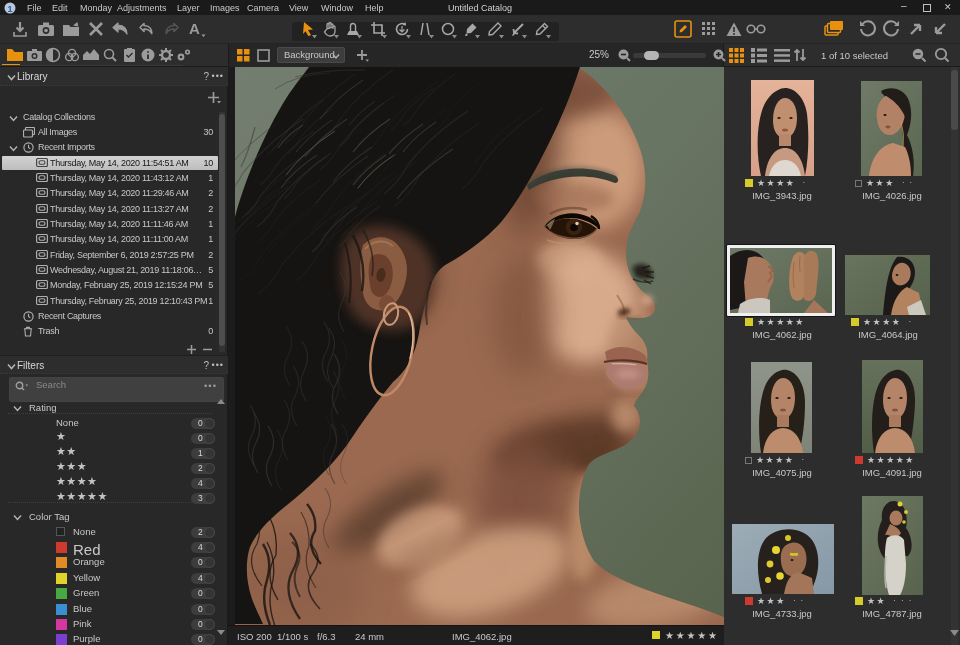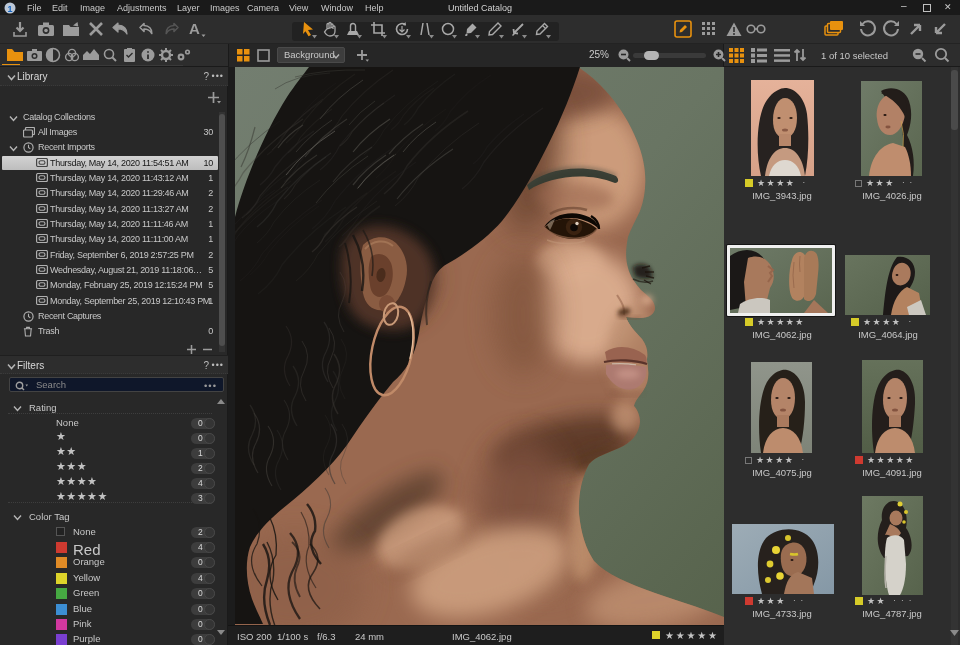--- a/index.html
+++ b/index.html
@@ -37,21 +37,21 @@
 .tag{display:inline-block;width:8px;height:8px;vertical-align:-1px;margin-right:4px}
 </style></head><body>
 <div id="page">
     <div class="abs" id="menubar">
   <svg class="abs" style="left:4px;top:1.5px" width="12" height="12">
         <circle cx="6" cy="6" r="5.5" fill="#bcc8d8"></circle>
         <text x="6" y="9.5" font-size="9" font-weight="bold" fill="#1565c0" text-anchor="middle" font-family="Liberation Sans">1</text>
       </svg>
   <span class="mi" style="left:27px">File</span>
   <span class="mi" style="left:52px">Edit</span>
-  <span class="mi" style="left:80px">Image</span>
+  <span class="mi" style="left:80px">Monday</span>
   <span class="mi" style="left:117px">Adjustments</span>
   <span class="mi" style="left:177px">Layer</span>
   <span class="mi" style="left:210px">Images</span>
   <span class="mi" style="left:247px">Camera</span>
   <span class="mi" style="left:289px">View</span>
   <span class="mi" style="left:321px">Window</span>
   <span class="mi" style="left:365px">Help</span>
   <span class="mi" style="left:448px;color:#d2d2d2">Untitled Catalog</span>
   <span class="mi" style="left:901px;top:0px;font-size:10px">–</span>
   <svg class="abs" style="left:923px;top:4px" width="8" height="8">
@@ -545,21 +545,21 @@
         <span style="position:absolute;left:48px">Monday, February 25, 2019 12:15:24 PM</span>
         <span class="cnt">5</span>
       </div>
       <div class="row" style="top:227px;left:2px;width:216px;color:#c8c8c8">
         <span style="position:absolute;left:34px;top:1px;color:#b0b0b0">
           <svg class="icon" width="12" height="9" viewBox="0 0 13 10">
             <rect x="0.5" y="0.5" width="12" height="9" rx="1.5" fill="none" stroke="currentColor" stroke-width="1.3"></rect>
             <rect x="3.2" y="3" width="6.6" height="4" rx="2" fill="none" stroke="currentColor" stroke-width="1.2"></rect>
           </svg>
         </span>
-        <span style="position:absolute;left:48px">Monday, September 25, 2019 12:10:43 PM</span>
+        <span style="position:absolute;left:48px">Thursday, February 25, 2019 12:10:43 PM</span>
         <span class="cnt">1</span>
       </div>
       <div class="row" style="top:242px;left:2px;width:216px;color:#c8c8c8">
         <span style="position:absolute;left:21px;top:1px;color:#b0b0b0">
           <svg class="icon" width="11" height="11" viewBox="0 0 12 12">
             <circle cx="6" cy="6" r="5" fill="none" stroke="#b0b0b0" stroke-width="1.3"></circle>
             <path d="M6 3v3l2 1.5" stroke="#b0b0b0" stroke-width="1.2" fill="none"></path>
           </svg>
         </span>
         <span style="position:absolute;left:36px">Recent Captures</span>
@@ -582,21 +582,21 @@
       <div class="abs" style="left:219px;top:45px;width:6px;height:240px;background:#333"></div>
       <div class="abs" style="left:219px;top:47px;width:6px;height:232px;background:#4e4e4e;border-radius:3px"></div>
       <div class="phead" style="top:288px;border-top:1px solid #1f1f1f">
     <svg class="chev" style="left:7px;top:7px" width="9" height="7">
           <path d="M1 1.5l3.5 4L8 1.5" stroke="#b5b5b5" stroke-width="1.5" fill="none"></path>
         </svg>
     <span class="t">Filters</span>
         <span class="q">?</span>
         <span class="d">•••</span>
       </div>
-      <div class="ddown" style="left:9px;top:310px;width:215px;height:15px;background:#0f172a;border:1px solid #434343">
+      <div class="ddown" style="left:9px;top:310px;width:215px;height:25px;background:#404040;border:1px solid #434343">
     <svg class="abs" style="left:5px;top:3px" width="16" height="11">
           <circle cx="4.5" cy="4.5" r="3.2" fill="none" stroke="#a0a0a0" stroke-width="1.4"></circle>
           <path d="M7 7l2 2" stroke="#a0a0a0" stroke-width="1.4"></path>
           <path d="M10.5 3.5l2.5 0-1.25 2z" fill="#a0a0a0"></path>
         </svg>
     <span class="abs" style="left:26px;top:1px;color:#8a8a8a">Search</span>
     <span class="abs" style="right:6px;top:2px;color:#9a9a9a;letter-spacing:1px">•••</span>
       </div>
       <svg class="chev" style="left:13px;top:338px" width="9" height="7">
         <path d="M1 1.5l3.5 4L8 1.5" stroke="#b5b5b5" stroke-width="1.4" fill="none"></path>

